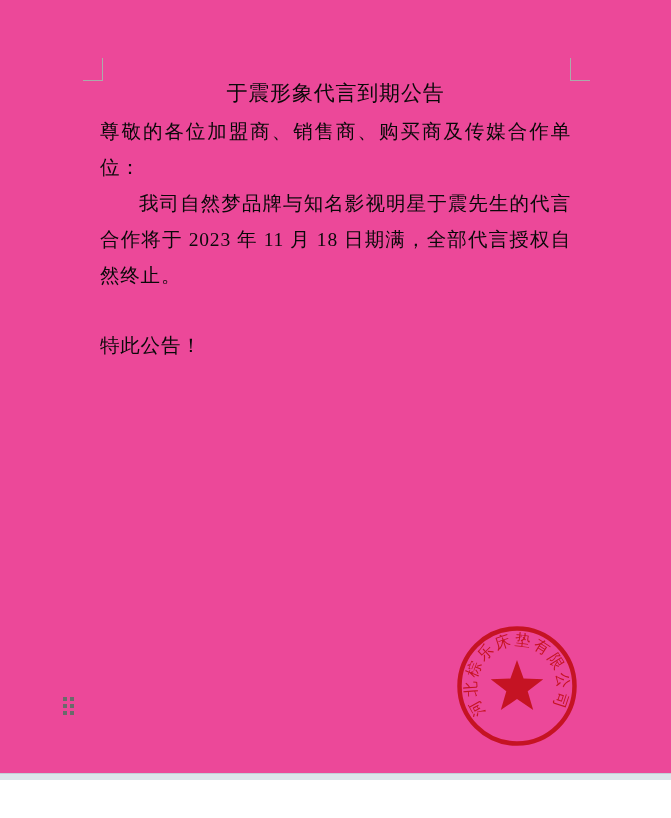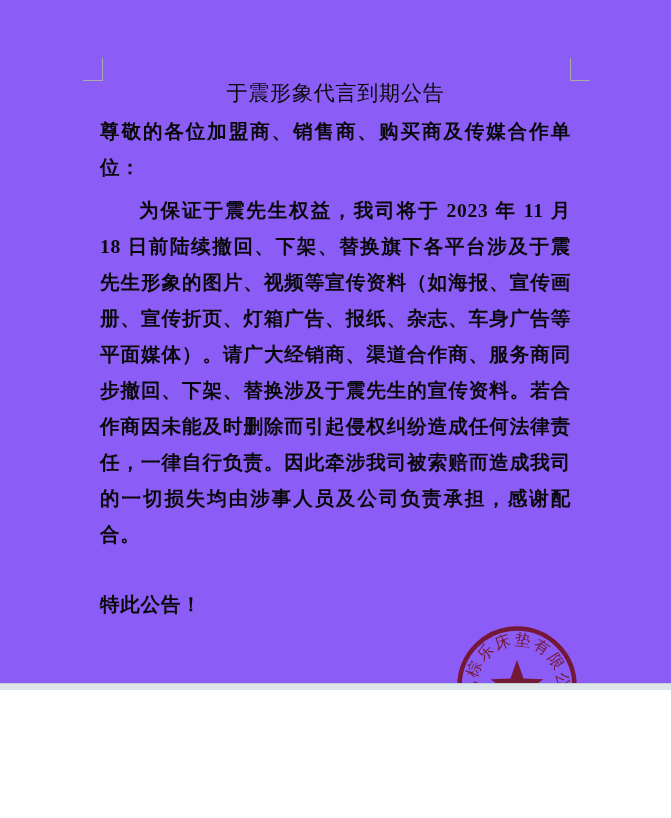--- a/index.html
+++ b/index.html
@@ -4,22 +4,22 @@
 <style>
   html, body {
     margin: 0;
     padding: 0;
     background: #ffffff;
     font-family: "Liberation Serif", "DejaVu Serif", serif;
   }
   .viewport {
     position: relative;
     width: 671px;
-    height: 690px;
-    background: #8b5cf6;
+    height: 780px;
+    background: #ec4899;
     overflow: hidden;
   }
   
   .bottom-strip {
     position: absolute;
     left: 0;
     bottom: 0;
     width: 671px;
     height: 6px;
     background: #dde4ea;
@@ -48,21 +48,20 @@
     margin: 0 0 6px 0;
     text-align: center;
     font-size: 21px;
     font-weight: normal;
     line-height: 30px;
   }
   .content p {
     margin: 0;
     text-align: justify;
     text-justify: inter-ideograph;
-    font-weight: bold;
   }
   p.indent { text-indent: 2em; }
   p.para-2 { margin-top: 7px; }
   p.closing { margin-top: 34px; text-align: left; }
   
   .stamp {
     position: absolute;
     left: 455px;
     top: 624px;
     width: 124px;
@@ -91,21 +90,21 @@
 <body>
 
 <div class="viewport">
 
   <div class="crop tl"></div>
   <div class="crop tr"></div>
 
   <div class="content">
     <h1 class="doc-title">于震形象代言到期公告</h1>
     <p class="greeting">尊敬的各位加盟商、销售商、购买商及传媒合作单位：</p>
-    <p class="indent para-2">为保证于震先生权益，我司将于 2023 年 11 月 18 日前陆续撤回、下架、替换旗下各平台涉及于震先生形象的图片、视频等宣传资料（如海报、宣传画册、宣传折页、灯箱广告、报纸、杂志、车身广告等平面媒体）。请广大经销商、渠道合作商、服务商同步撤回、下架、替换涉及于震先生的宣传资料。若合作商因未能及时删除而引起侵权纠纷造成任何法律责任，一律自行负责。因此牵涉我司被索赔而造成我司的一切损失均由涉事人员及公司负责承担，感谢配合。</p>
+    <p class="indent para-1">我司自然梦品牌与知名影视明星于震先生的代言合作将于 2023 年 11 月 18 日期满，全部代言授权自然终止。</p>
     <p class="closing">特此公告！</p>
 
   </div>
 
   <svg class="stamp" viewBox="0 0 124 124">
     <circle cx="62" cy="62" r="57.5" fill="none" stroke-width="4.5" stroke="#d0281e"></circle>
     <polygon points="62,36 68.6,54.6 88.3,55.2 72.7,67.2 78.2,86.1 62,75 45.8,86.1 51.3,67.2 35.7,55.2 55.4,54.6" fill="#d0281e"></polygon>
     <defs>
       <path id="seal-arc" d="M 30.6 88.4 A 41 41 0 1 1 93.4 88.4" fill="none"></path>
     </defs>

